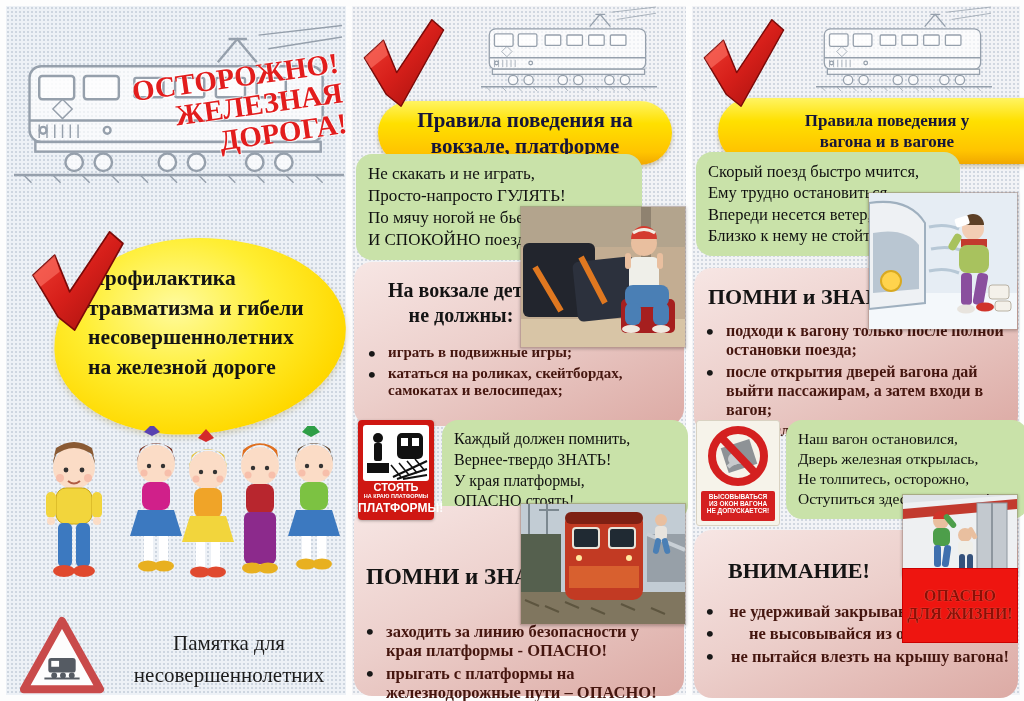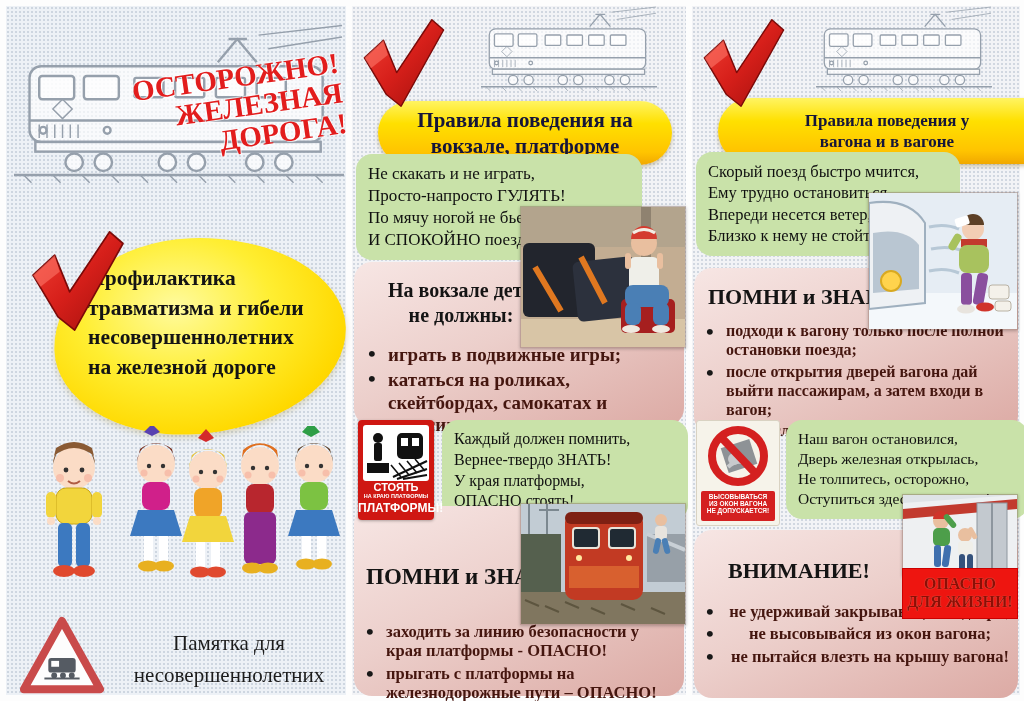--- a/index.html
+++ b/index.html
@@ -236,21 +236,21 @@
 вокзале, платформе</div>
 
     <div class="abs greenbox preline" style="left:4px;top:148px;width:262px;font-size:17px;">Не скакать и не играть,
 Просто-напросто ГУЛЯТЬ!
 По мячу ногой не бьем,
 И СПОКОЙНО поезд ждем.</div>
 
     <div class="abs pinkbox" style="left:2px;top:256px;width:330px;height:164px;">
       <div class="boxtitle preline" style="margin:16px 0 0 22px;width:170px;text-align:center;font-size:20px;line-height:1.25;">На вокзале дети
 не должны:</div>
-      <ul class="rules" style="margin:16px 8px 0 4px;font-size:19px;">
+      <ul class="rules" style="margin:16px 8px 0 4px;font-size:15px;">
         <li>играть в подвижные игры;</li>
         <li>кататься на роликах, скейтбордах, самокатах и велосипедах;</li>
       </ul>
     </div>
 
     <svg class="abs photo" style="left:168px;top:200px;width:164px;height:140px;z-index:3;" viewBox="0 0 164 140">
       <rect width="164" height="140" fill="#c3ad92"></rect>
       <rect y="0" width="164" height="40" fill="#b3a48d"></rect>
       <rect x="120" y="0" width="10" height="60" fill="#8f8270"></rect>
       <rect y="112" width="164" height="28" fill="#d8c5a6"></rect>
@@ -419,17 +419,17 @@
       </g>
       <g>
         <circle cx="62" cy="40" r="7" fill="#e9bf9f"></circle>
         <rect x="55" y="46" width="15" height="14" rx="4" fill="#f0efe9"></rect>
         <rect x="56" y="59" width="6" height="18" rx="3" fill="#35527c"></rect>
         <rect x="64" y="59" width="6" height="18" rx="3" fill="#35527c"></rect>
         <rect x="67" y="32" width="5" height="13" rx="2.5" fill="#e9bf9f" transform="rotate(-30 69 38)"></rect>
       </g>
     </svg>
 
-    <div class="abs danger preline" style="left:210px;top:562px;width:114px;padding:6px 0;font-size:16px;z-index:4;">ОПАСНО
+    <div class="abs danger preline" style="left:210px;top:562px;width:114px;padding:18px 0;font-size:16px;z-index:4;">ОПАСНО
 ДЛЯ ЖИЗНИ!</div>
   </div>
 
 </div>
 
 </body></html>

